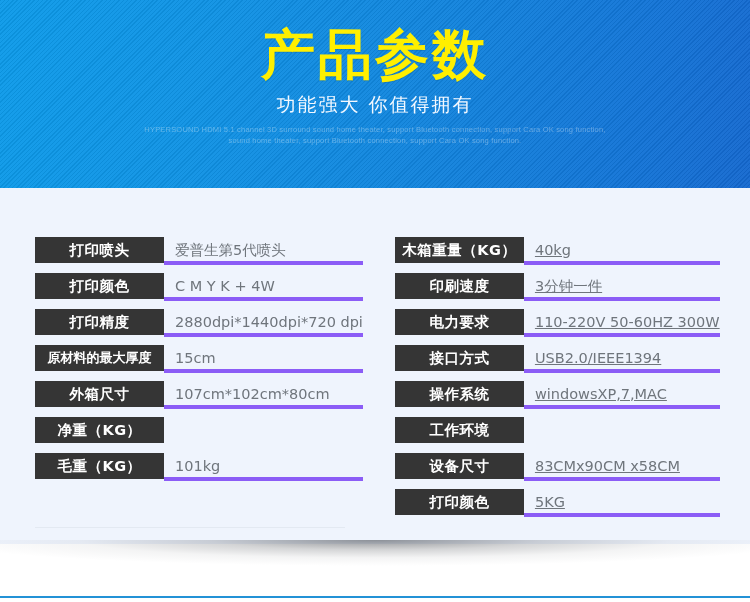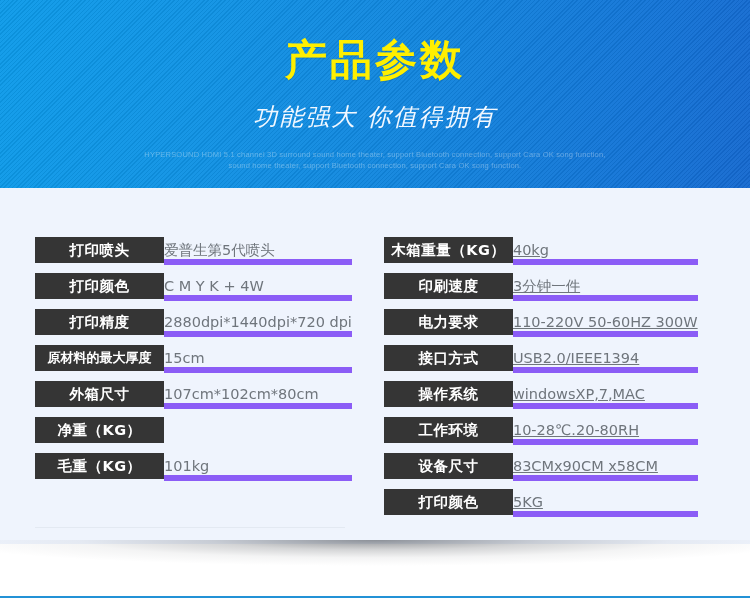--- a/index.html
+++ b/index.html
@@ -39,39 +39,38 @@
   }
   .banner-inner {
     position: absolute;
     left: 0;
     right: 0;
     top: 0;
     text-align: center;
   }
   .banner-title {
     margin: 0;
-    padding-top: 38px;
-    font-size: 42px;
+    padding-top: 26px;
+    font-size: 54px;
     line-height: 1.06;
     font-weight: 700;
     color: #ffef00;
     letter-spacing: 3px;
     text-shadow: 0 1px 0 rgba(0,0,0,0.10);
     font-family: "DejaVu Sans", "Liberation Sans", sans-serif;
   }
   .banner-subtitle {
-    margin: 10px;
+    margin: 0;
     padding-top: 10px;
-    font-size: 24px;
+    font-size: 19px;
     line-height: 1.2;
     font-weight: 400;
     color: #f2f8ff;
     letter-spacing: 2px;
     font-family: "DejaVu Sans", "Liberation Sans", sans-serif;
-    font-style: italic;
   }
   .banner-desc {
     margin: 0 auto;
     padding-top: 9px;
     width: 470px;
     font-size: 7.5px;
     line-height: 1.45;
     color: rgba(255,255,255,0.33);
     letter-spacing: 0.2px;
     font-family: "Liberation Sans", sans-serif;
@@ -136,22 +135,23 @@
   }
   .spec-label.tight {
     font-size: 13px;
     letter-spacing: 0px;
   }
   .spec-value {
     flex: 1 1 auto;
     box-sizing: border-box;
     height: 28px;
     line-height: 26px;
+    padding-left: 11px;
     margin-right: 29px;
-    border-bottom: 6px solid #8b5cf6;
+    border-bottom: 4px solid #8b5cf6;
     color: #6f757c;
     font-size: 14.5px;
     font-weight: 400;
     white-space: nowrap;
     overflow: hidden;
     font-family: "DejaVu Sans", "Liberation Sans", sans-serif;
   }
   .col-right .spec-value { margin-right: 32px; text-decoration: underline; }
 
   
@@ -237,21 +237,20 @@
         <div class="spec-row">
           <div class="spec-label">接口方式</div>
           <div class="spec-value">USB2.0/IEEE1394</div>
         </div>
         <div class="spec-row">
           <div class="spec-label">操作系统</div>
           <div class="spec-value">windowsXP,7,MAC</div>
         </div>
         <div class="spec-row">
           <div class="spec-label">工作环境</div>
-          <div class="spec-value">10-28℃.20-80RH</div>
         </div>
         <div class="spec-row">
           <div class="spec-label">设备尺寸</div>
           <div class="spec-value">83CMx90CM x58CM</div>
         </div>
         <div class="spec-row">
           <div class="spec-label">打印颜色</div>
           <div class="spec-value">5KG</div>
         </div>
       </div>

